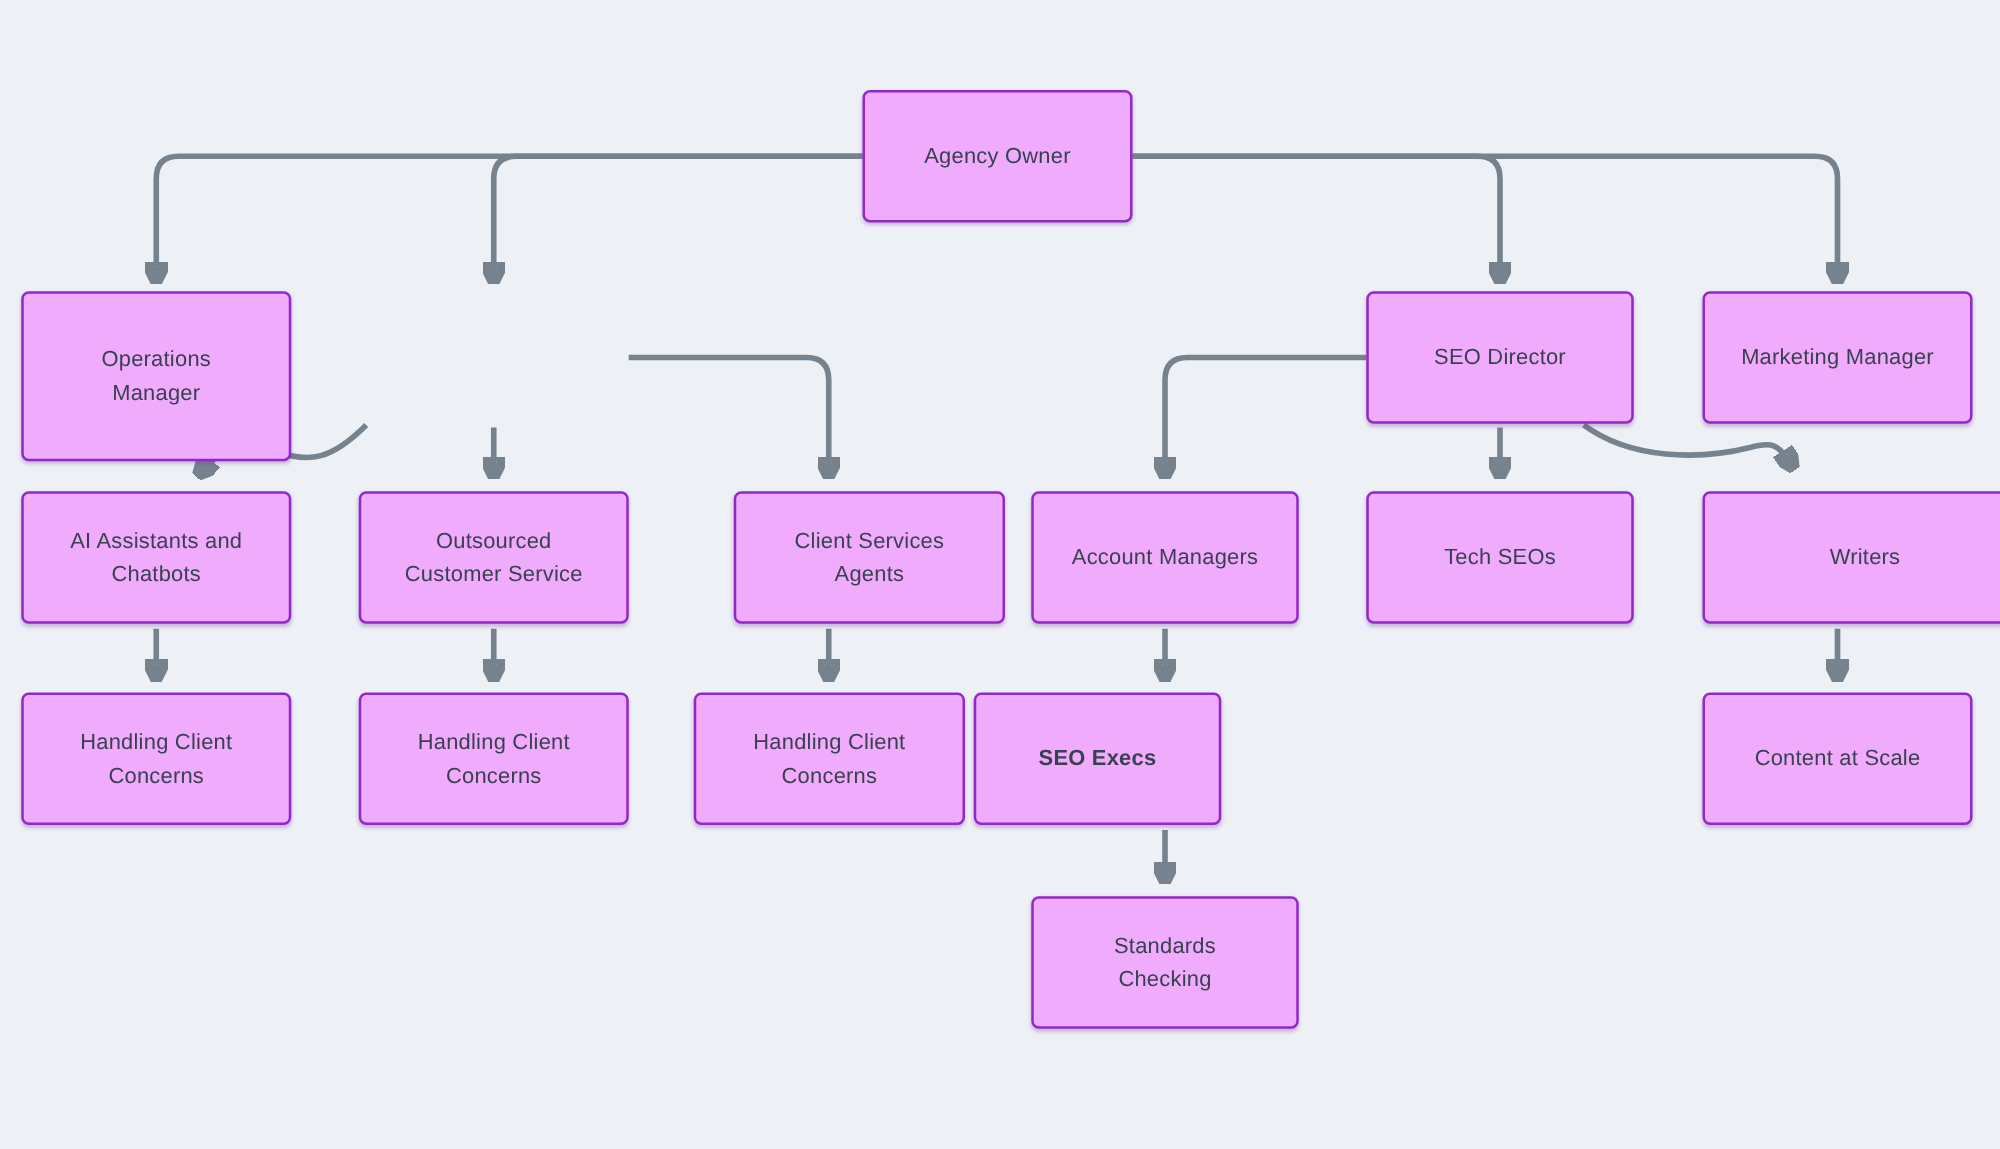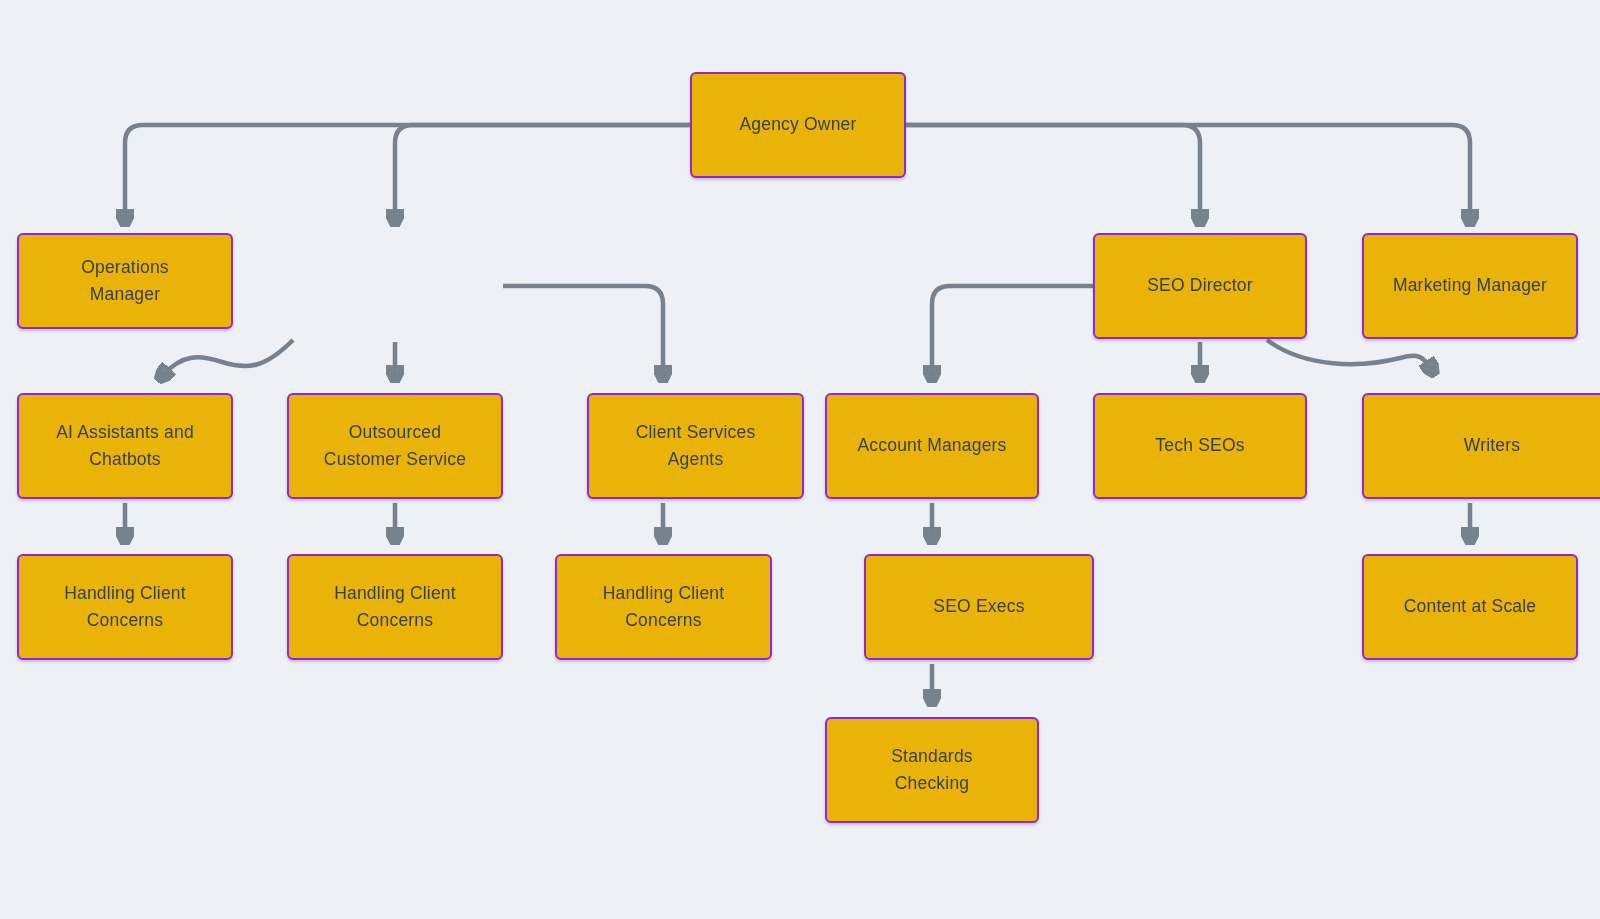--- a/index.html
+++ b/index.html
@@ -26,21 +26,21 @@
   .connectors path {
     fill: none;
     stroke: #76828e;
     stroke-width: 4.5;
     stroke-linejoin: round;
   }
   .node {
     position: absolute;
     z-index: 2;
     box-sizing: border-box;
-    background: #eab308;
+    background: #f0abfc;
     border: 2.5px solid #9129ca;
     border-radius: 6px;
     box-shadow: 0 2px 3px rgba(110, 40, 150, 0.28);
     display: flex;
     align-items: center;
     justify-content: center;
     text-align: center;
     padding: 8px 26px;
     color: #394150;
     font-size: 17.5px;
@@ -77,32 +77,32 @@
     <path d="M 125 503 L 125 538" marker-end="url(#arrow)"></path>
     <path d="M 395 503 L 395 538" marker-end="url(#arrow)"></path>
     <path d="M 663 503 L 663 538" marker-end="url(#arrow)"></path>
     <path d="M 932 503 L 932 538" marker-end="url(#arrow)"></path>
     <path d="M 1470 503 L 1470 538" marker-end="url(#arrow)"></path>
     <path d="M 932 664 L 932 700" marker-end="url(#arrow)"></path>
   </svg>
 
   <div class="node" style="left:690px; top:72px;  width:216px; height:106px;">Agency Owner</div>
 
-  <div class="node" style="left:17px;   top:233px; width:216px; height:96px;">Operations Manager</div>
+  <div class="node" style="left:17px;   top:233px; width:216px; height:136px;">Operations Manager</div>
   <div class="node" style="left:1093px; top:233px; width:214px; height:106px;">SEO Director</div>
   <div class="node" style="left:1362px; top:233px; width:216px; height:106px;">Marketing Manager</div>
 
   <div class="node" style="left:17px;   top:393px; width:216px; height:106px;">AI Assistants and Chatbots</div>
   <div class="node" style="left:287px;  top:393px; width:216px; height:106px;">Outsourced Customer Service</div>
   <div class="node" style="left:555px;  top:393px; width:217px; height:106px;margin-left:32px;">Client Services Agents</div>
   <div class="node" style="left:825px;  top:393px; width:214px; height:106px;">Account Managers</div>
   <div class="node" style="left:1093px; top:393px; width:214px; height:106px;">Tech SEOs</div>
   <div class="node" style="left:1362px; top:393px; width:260px; height:106px;">Writers</div>
 
   <div class="node" style="left:17px;   top:554px; width:216px; height:106px;">Handling Client Concerns</div>
   <div class="node" style="left:287px;  top:554px; width:216px; height:106px;">Handling Client Concerns</div>
   <div class="node" style="left:555px;  top:554px; width:217px; height:106px;">Handling Client Concerns</div>
-  <div class="node" style="left:864px;  top:554px; width:230px; height:106px;">SEO Execs</div>
+  <div class="node" style="left:779px;  top:554px; width:198px; height:106px;font-weight:bold;">SEO Execs</div>
   <div class="node" style="left:1362px; top:554px; width:216px; height:106px;">Content at Scale</div>
 
   <div class="node" style="left:825px;  top:717px; width:214px; height:106px;">Standards Checking</div>
 
 </div>
 
 </body></html>

